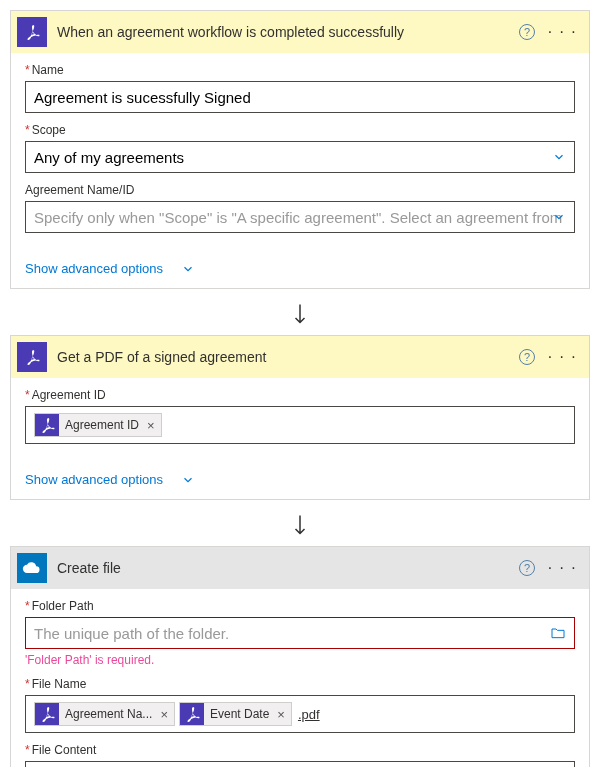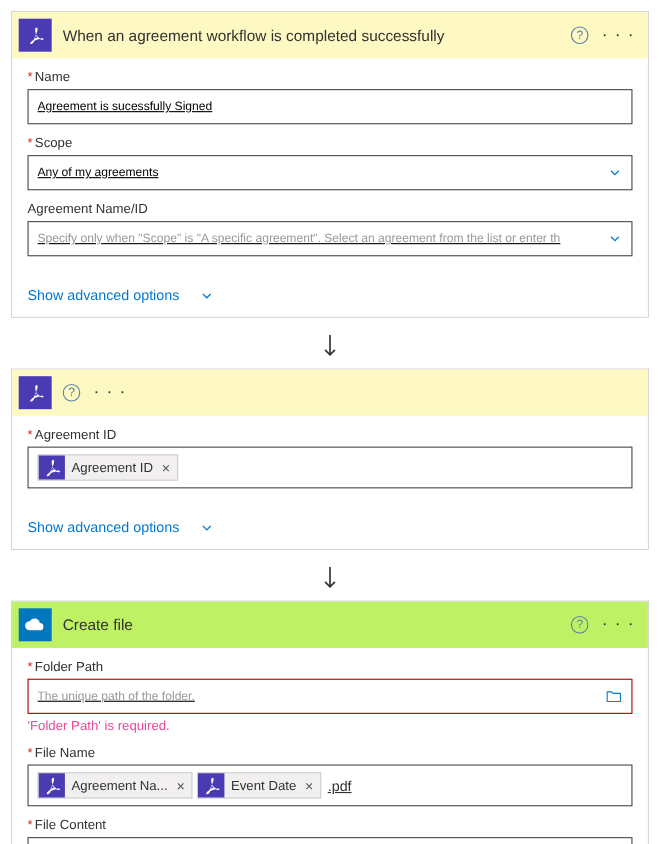--- a/index.html
+++ b/index.html
@@ -16,21 +16,21 @@
     border: 1px solid #d8d6d4;
     margin-bottom: 6px;
   }
   .card-header {
     display: flex;
     align-items: center;
     padding: 6px 10px 6px 6px;
     gap: 10px;
   }
   .card-header.adobe { background: #fef9c3; }
-  .card-header.onedrive { background: #bef264; }
+  .card-header.onedrive { background: #e5e5e5; }
   .icon-tile {
     width: 30px; height: 30px;
     display: flex; align-items: center; justify-content: center;
     flex-shrink: 0;
   }
   .icon-tile.adobe { background: #4a3bb5; }
   .icon-tile.onedrive { background: #0277bd; }
   .card-title { flex: 1; font-size: 14px; }
   .help-icon {
     width: 16px; height: 16px; border: 1px solid #5580a6;
@@ -48,22 +48,22 @@
     border: 1px solid #4a4744;
     padding: 6px 8px;
     font-size: 13px;
     font-family: inherit;
     background: #fff;
     display: flex; align-items: center; gap: 4px; flex-wrap: wrap;
     min-height: 32px;
   }
   .input-box.error { border-color: #a80000; }
   .input-box input {
-    border: 0; outline: 0; flex: 1; font-size: 11px; font-family: inherit;
-    padding: 0; background: transparent; text-decoration: underline;
+    border: 0; outline: 0; flex: 1; font-size: 15px; font-family: inherit;
+    padding: 0; background: transparent;
   }
   .input-box input::placeholder { color: #999; }
   .select-box { position: relative; }
   .select-box .chevron {
     position: absolute; right: 8px; top: 50%; transform: translateY(-50%);
     color: #0078d4; pointer-events: none;
   }
   .folder-icn {
     position: absolute; right: 8px; top: 50%; transform: translateY(-50%);
     color: #0078d4;
@@ -152,20 +152,21 @@
       <svg width="18" height="28" viewBox="0 0 24 32">
         <path fill="none" stroke="#323130" stroke-width="2" d="M12 2v24m-6-6l6 6 6-6"></path>
       </svg>
     </div>
     <div class="card"><div class="card-header adobe">
         <div class="icon-tile adobe">
           <svg width="18" height="18" viewBox="0 0 24 24">
             <path fill="#fff" d="M14 3c1 0 1 1 1 1 0 2-1 5-2 7 1 2 3 4 5 5 1-.2 2-.3 3-.3 1 0 1 1 1 1s0 1-1 1c-1 0-3-.4-4-1-2 .4-4 1-6 2-1 2-2 4-4 4-1 0-1-1-1-1 0-1 2-3 4-4 1-2 2-5 3-7-1-2-1-5-1-6 0-1 1-2 2-2zm-1 9c-.5 1-1 3-2 4 1-.4 3-1 4-1-1-1-1.5-2-2-3z"></path>
           </svg>
         </div>
+        <div class="card-title">Get a PDF of a signed agreement</div>
         <div class="help-icon">?</div>
         <div class="more-icon">· · ·</div>
       </div><div class="card-body">
         <div class="field">
           <label class="field-label req">Agreement ID</label>
           <div class="input-box">
             <span class="token">
               <span class="tk-icon">
                 <svg width="18" height="18" viewBox="0 0 24 24">
                   <path fill="#fff" d="M14 3c1 0 1 1 1 1 0 2-1 5-2 7 1 2 3 4 5 5 1-.2 2-.3 3-.3 1 0 1 1 1 1s0 1-1 1c-1 0-3-.4-4-1-2 .4-4 1-6 2-1 2-2 4-4 4-1 0-1-1-1-1 0-1 2-3 4-4 1-2 2-5 3-7-1-2-1-5-1-6 0-1 1-2 2-2zm-1 9c-.5 1-1 3-2 4 1-.4 3-1 4-1-1-1-1.5-2-2-3z"></path>

